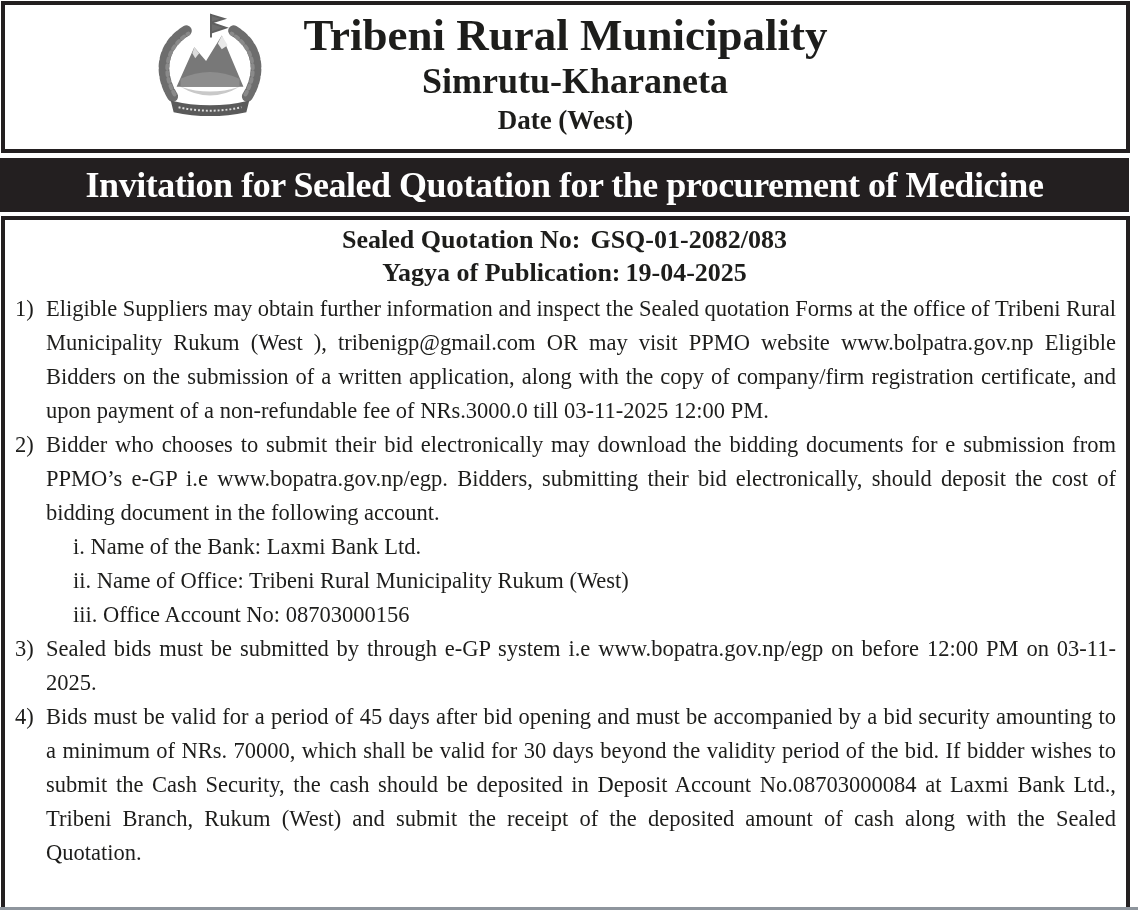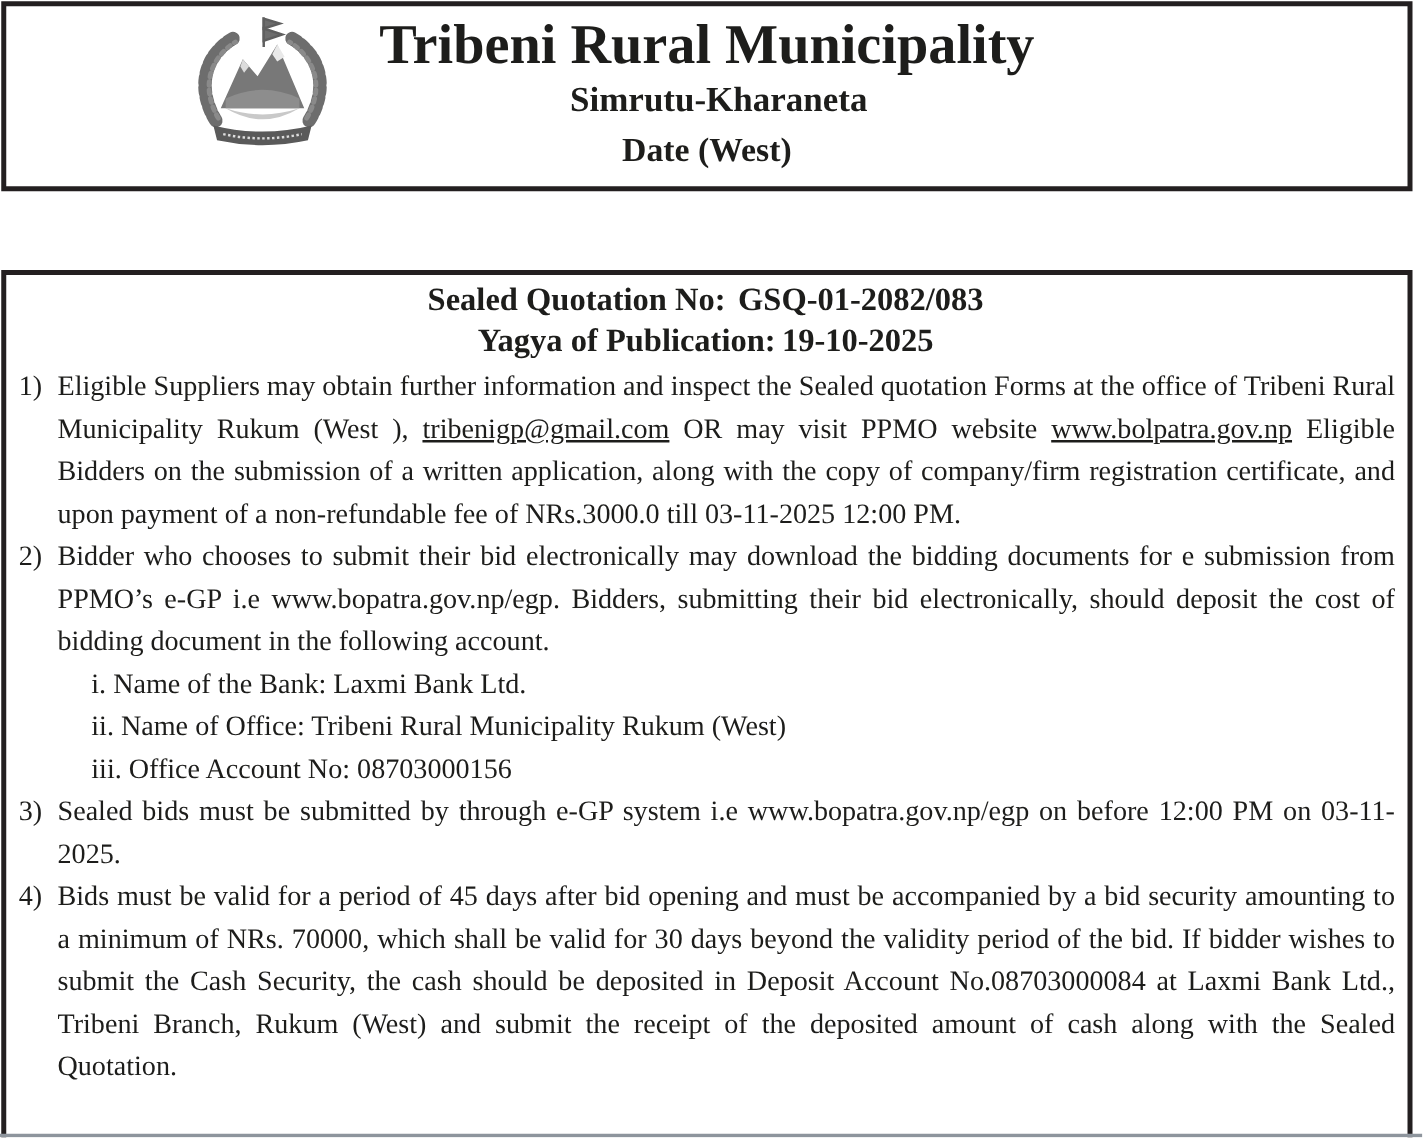--- a/index.html
+++ b/index.html
@@ -29,21 +29,21 @@
   .logo{
     position:absolute;left:146px;top:5px;
     width:118px;height:112px;
   }
   .header-title{
     margin:4px 0 0 0;
     font-size:45px;font-weight:bold;line-height:52px;
     letter-spacing:0px;
     text-align:center;
   }
-  .header-subtitle{font-size:28px;font-weight:bold;line-height:40px;margin-left:19px;}
+  .header-subtitle{font-size:36px;font-weight:bold;line-height:40px;margin-left:19px;}
   .header-district{font-size:27px;font-weight:bold;line-height:38px;}
 
   
   .banner{
     position:absolute;left:0;top:158px;
     width:1129px;height:54px;
     background:var(--banner-bg);
     color:var(--banner-text);
     font-size:36px;font-weight:bold;line-height:54px;
     text-align:center;
@@ -67,21 +67,21 @@
   .meta-gap-narrow{display:inline-block;width:5px;}
 
   .items{margin-top:3px;}
   .item{
     display:flex;
     font-size:22.5px;line-height:34px;
   }
   .item .num{flex:0 0 33px;padding-left:2px;}
   .item-text{flex:1;text-align:justify;}
   .sub-item{text-align:left;margin-left:27px;}
-  .link{text-decoration:underline;}
+  .link{}
 
   .signature{
     position:absolute;right:16px;bottom:4px;
     text-align:right;
     font-size:28px;font-weight:bold;line-height:30px;
   }
 
   .scan-edge-bottom{
     position:absolute;left:0;bottom:0;
     width:1138px;height:3px;background:#8e959d;
@@ -116,27 +116,30 @@
 
         <path d="M20 92 Q60 102 100 92 L97 104 Q60 112 23 104 Z" fill="#5a5a5a"></path>
         <path d="M28 99 Q60 106 92 99" fill="none" stroke="#dddddd" stroke-width="2" stroke-dasharray="2 2"></path>
       </svg>
     </div>
     <h1 class="header-title">Tribeni Rural Municipality</h1>
     <div class="header-subtitle">Simrutu-Kharaneta</div>
     <div class="header-district">Date (West)</div>
   </div>
 
+  <div class="banner">
+    <span>Invitation for Sealed Quotation for the procurement of Medicine</span>
+  </div>
 
   <div class="body-box">
     <div class="meta-line">
       <span>Sealed Quotation No:</span><span class="meta-gap"></span><span>GSQ-01-2082/083</span>
     </div>
     <div class="meta-line">
-      <span>Yagya of Publication:</span><span class="meta-gap-narrow"></span><span>19-10-2025</span>
+      <span>Yagya of Publication:</span><span class="meta-gap-narrow"></span><span>19-04-2025</span>
     </div>
 
     <div class="items" id="items-list">
         <div class="item">
           <span class="num">1)</span>
           <div class="item-text"><span>Eligible Suppliers may obtain further information and inspect the Sealed quotation Forms at the office of Tribeni Rural Municipality Rukum (West ), </span><span class="link">tribenigp@gmail.com</span><span> OR may visit PPMO website </span><span class="link">www.bolpatra.gov.np</span><span> Eligible Bidders on the submission of a written application, along with the copy of company/firm registration certificate, and upon payment of a non-refundable fee of NRs.3000.0 till 03-11-2025 12:00 PM.</span></div>
         </div>
         <div class="item">
           <span class="num">2)</span>
           <div class="item-text"><span>Bidder who chooses to submit their bid electronically may download the bidding documents for e submission from PPMO’s e-GP i.e www.bopatra.gov.np/egp. Bidders, submitting their bid electronically, should deposit the cost of bidding document in the following account.</span><div class="sub-item">i. Name of the Bank: Laxmi Bank Ltd.</div><div class="sub-item">ii. Name of Office: Tribeni Rural Municipality Rukum (West)</div><div class="sub-item">iii. Office Account No: 08703000156</div></div>

